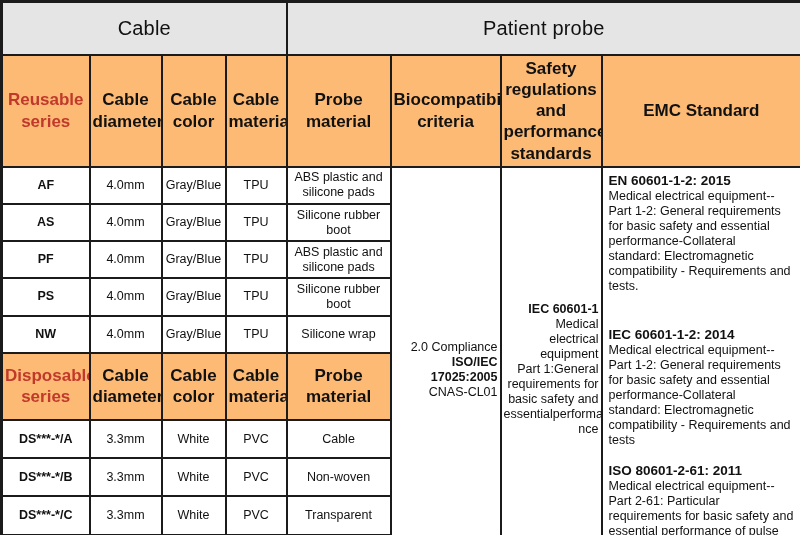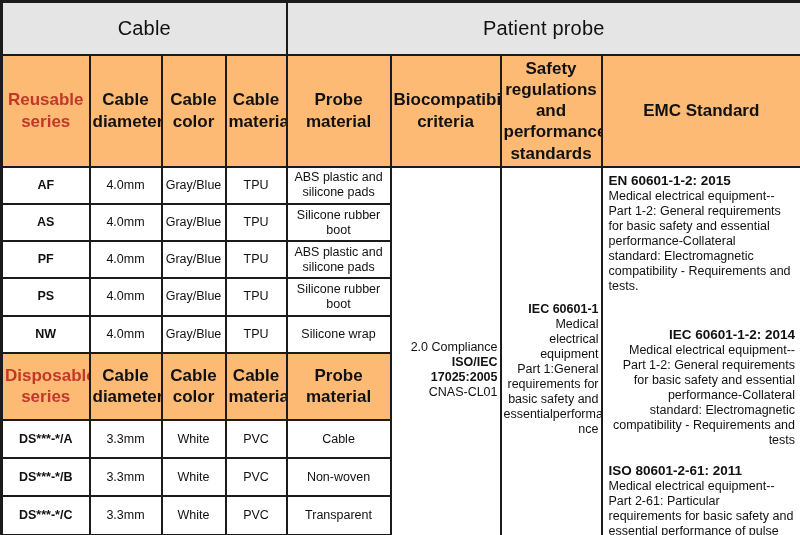--- a/index.html
+++ b/index.html
@@ -24,21 +24,21 @@
   tr.r-data2{height:38px;}
   tr.r-data td, tr.r-data2 td{font-size:12.5px;line-height:1.2;}
   td.series{font-weight:bold;font-size:13px;}
   
   td.bio-cell, td.safety-cell{font-size:12.5px;line-height:1.3;background:#ffffff;text-align:right;}
   .b{font-weight:bold;}
   .pre{white-space:pre-line;}
   td.emc-cell{vertical-align:top;text-align:left;padding:5px 5px 2px 6px;font-size:12px;line-height:1.26;background:#ffffff;}
   .emc-title{font-size:13.5px;font-weight:bold;}
   .emc-b1{margin-bottom:33px;}
-  .emc-b2{margin-bottom:15px;text-align:right;}
+  .emc-b2{margin-bottom:15px;}
 </style>
 </head>
 <body>
 
 <table class="spec">
   <colgroup>
     <col style="width:88px">
       <col style="width:72px">
       <col style="width:64px">
       <col style="width:61px">

